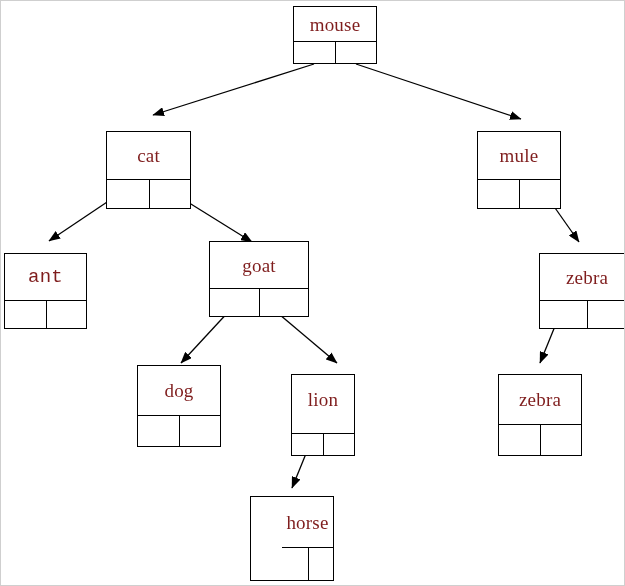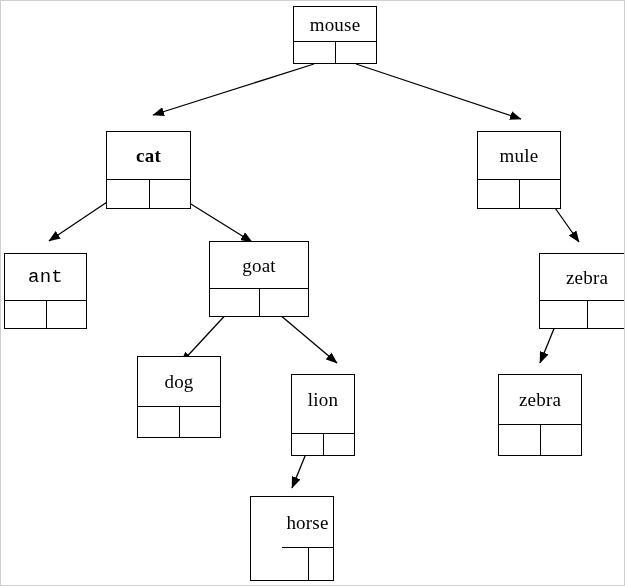--- a/index.html
+++ b/index.html
@@ -32,21 +32,21 @@
     box-sizing: border-box;
     display: flex;
     flex-direction: column;
   }
   .node-label {
     flex: 0 0 auto;
     display: flex;
     align-items: center;
     justify-content: center;
     font-size: 19px;
-    color: #000000;
+    color: #7f1d1d;
     line-height: 1;
     letter-spacing: 0.2px;
     white-space: nowrap;
   }
   .node-ptrs {
     flex: 1 1 auto;
     display: flex;
     border-top: 1.6px solid #000000;
   }
   .ptr {
@@ -80,21 +80,21 @@
       </g>
   </svg>
   <div id="node-layer">
       <div class="node" style="left: 292px; top: 5px; width: 84px; height: 58px;">
         <div class="node-label" style="height: 34px;">mouse</div>
         <div class="node-ptrs">
           <div class="ptr left-ptr"></div>
           <div class="ptr right-ptr"></div>
         </div>
       </div>
-      <div class="node" style="left: 105px; top: 130px; width: 85px; height: 78px; font-weight: bold;">
+      <div class="node" style="left: 105px; top: 130px; width: 85px; height: 78px;">
         <div class="node-label" style="height: 47px;">cat</div>
         <div class="node-ptrs">
           <div class="ptr left-ptr"></div>
           <div class="ptr right-ptr"></div>
         </div>
       </div>
       <div class="node" style="left: 476px; top: 130px; width: 84px; height: 78px;">
         <div class="node-label" style="height: 47px;">mule</div>
         <div class="node-ptrs">
           <div class="ptr left-ptr"></div>
@@ -115,21 +115,21 @@
           <div class="ptr right-ptr"></div>
         </div>
       </div>
       <div class="node" style="left: 538px; top: 252px; width: 96px; height: 76px;">
         <div class="node-label" style="height: 46px;">zebra</div>
         <div class="node-ptrs">
           <div class="ptr left-ptr"></div>
           <div class="ptr right-ptr"></div>
         </div>
       </div>
-      <div class="node" style="left: 136px; top: 355px; width: 84px; height: 82px;">
+      <div class="node" style="left: 136px; top: 364px; width: 84px; height: 82px;">
         <div class="node-label" style="height: 49px;">dog</div>
         <div class="node-ptrs">
           <div class="ptr left-ptr"></div>
           <div class="ptr right-ptr"></div>
         </div>
       </div>
       <div class="node" style="left: 290px; top: 373px; width: 64px; height: 82px; gap: 9px;">
         <div class="node-label" style="height: 49px;">lion</div>
         <div class="node-ptrs">
           <div class="ptr left-ptr"></div>

